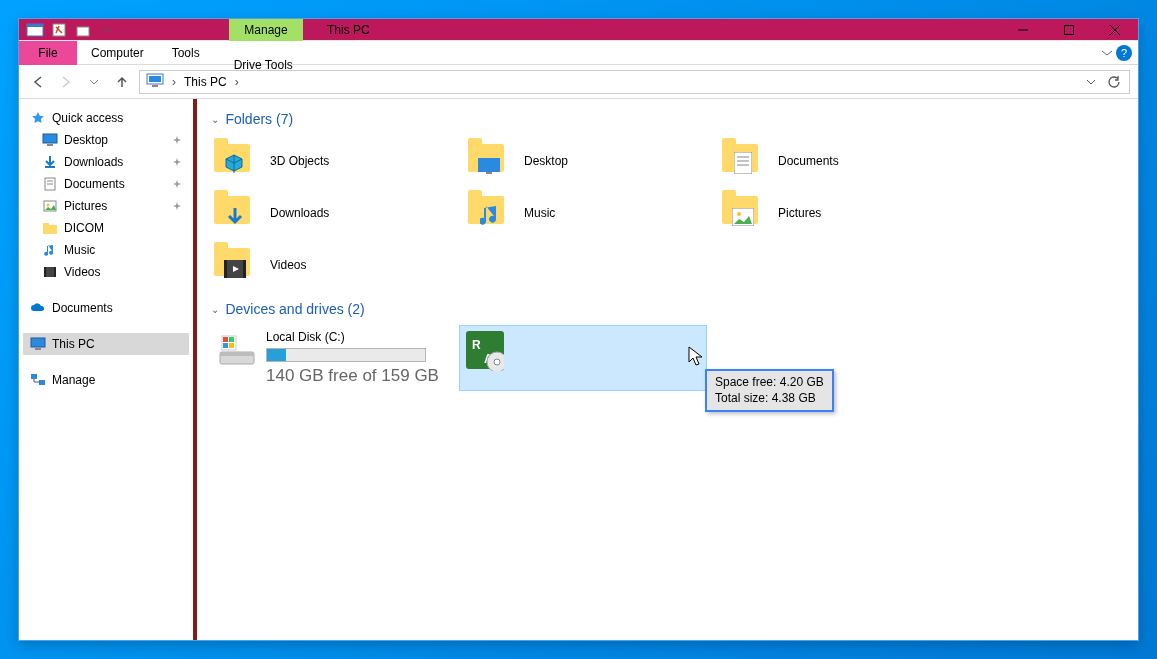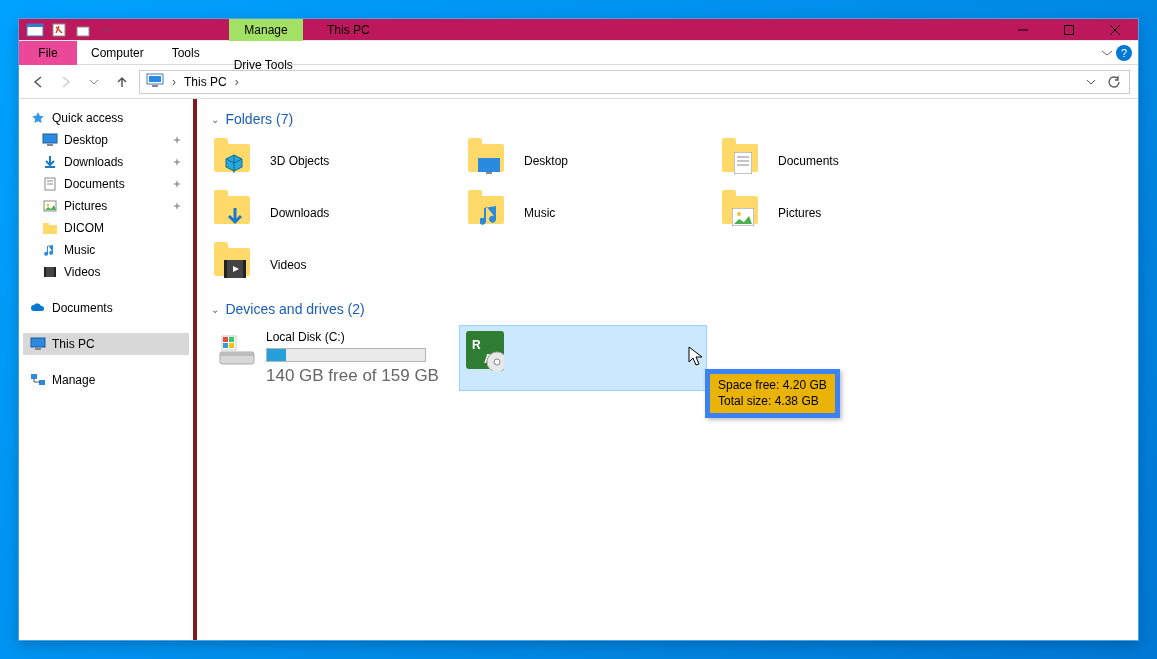--- a/index.html
+++ b/index.html
@@ -50,21 +50,21 @@
 .folder-shape::before{content:"";position:absolute;left:0;top:-6px;width:14px;height:8px;background:#ffd96a;border-radius:2px 2px 0 0;}
 .drive-tile{width:248px;display:flex;align-items:flex-start;gap:10px;padding:4px;border:1px solid transparent;}
 .drive-tile.selected{background:#cce8ff;border:1px solid #99d1ff;}
 .drive-icon{width:40px;height:40px;display:flex;align-items:center;justify-content:center;}
 .drive-info{flex:1;}
 .drive-name{font-size:12px;color:#000;}
 .drive-bar{width:160px;height:14px;border:1px solid #b5b5b5;background:#eaeaea;margin:4px 0;}
 .drive-fill{height:100%;background:#26a0da;}
 .drive-sub{font-size:17px;color:#666;}
 .drives-row{display:flex;flex-wrap:wrap;}
-.tooltip{position:absolute;left:508px;top:270px;background:#eab308;border:5px solid #3b82f6;padding:4px 8px;font-size:11px;color:#333;box-shadow:2px 2px 4px rgba(0,0,0,.25);line-height:1.3;}
+.tooltip{position:absolute;left:508px;top:270px;background:#e5e5e5;border:2px solid #3b82f6;padding:4px 8px;font-size:11px;color:#333;box-shadow:2px 2px 4px rgba(0,0,0,.25);line-height:1.3;}
 .cursor{position:absolute;left:491px;top:247px;pointer-events:none;}
 .statusbar{height:24px;border-top:1px solid #dadada;display:flex;align-items:center;padding:0 8px;font-size:12px;color:#333;gap:16px;}
 .status-right{margin-left:auto;display:flex;gap:2px;}
 .view-btn{width:22px;height:18px;border:1px solid #ccc;display:flex;align-items:center;justify-content:center;}
 svg{display:block;}
 </style>
 </head>
 <body>
 
 <div class="window">

